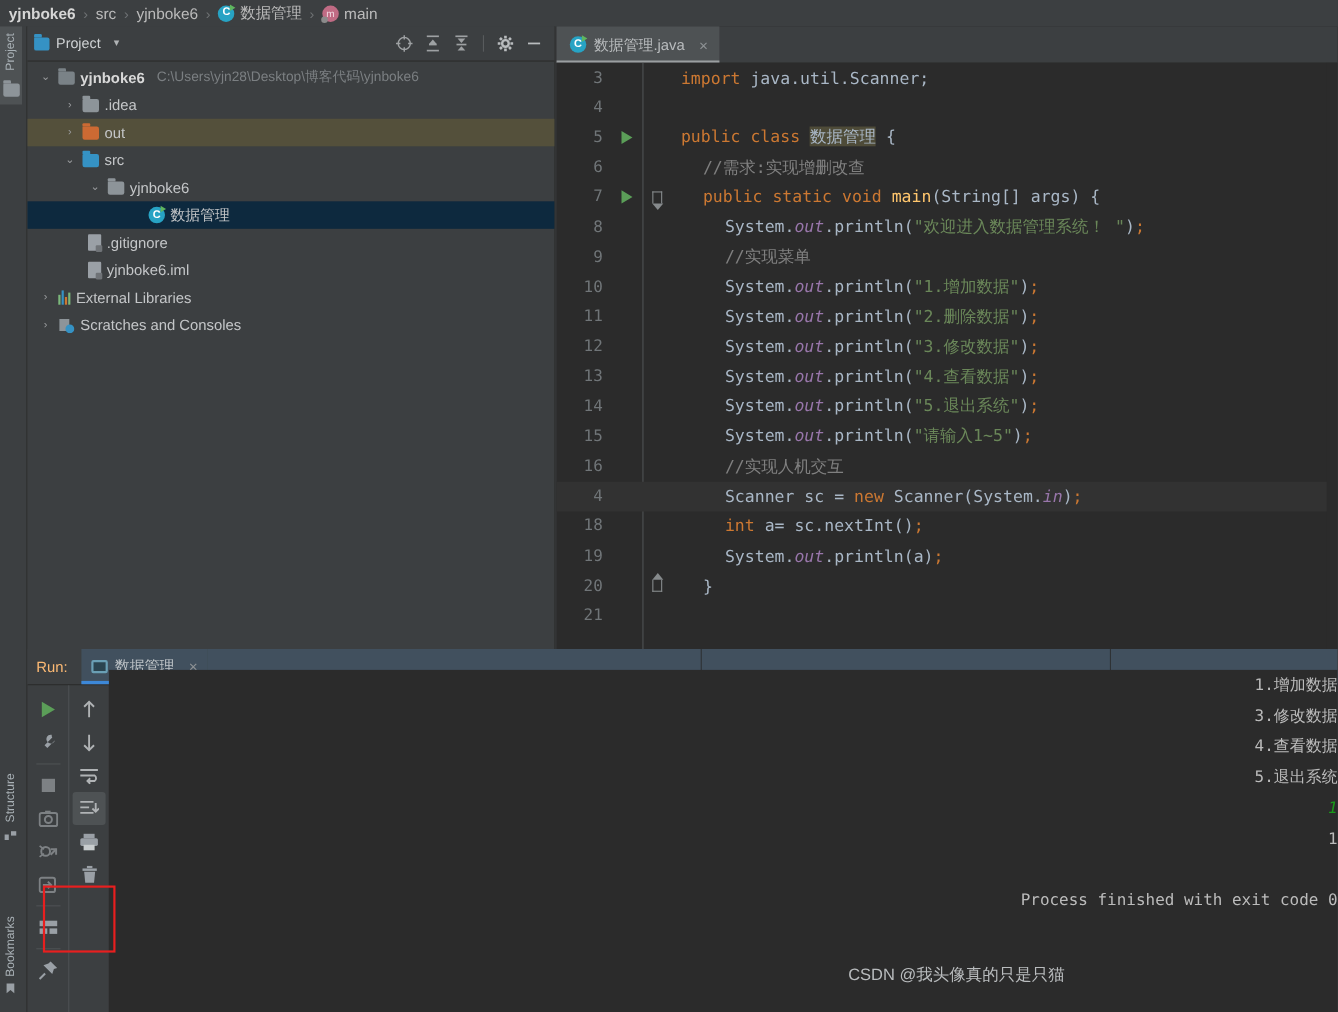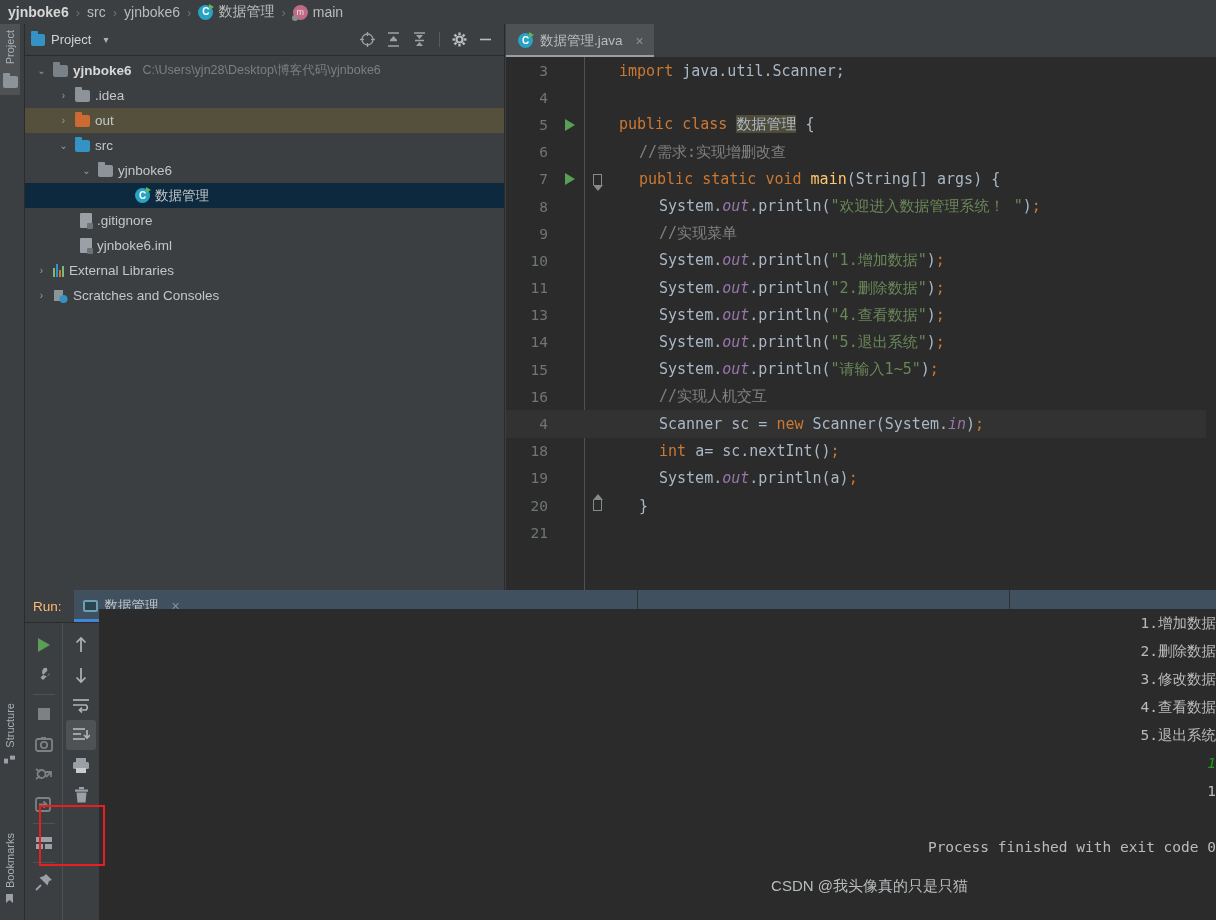--- a/index.html
+++ b/index.html
@@ -429,20 +429,26 @@
             <span style="width: 26px; flex: 0 0 26px; display: flex; align-items: center; justify-content: center;"></span>
             <span class="ctext" style="padding-left: 49px;"><span class="plain">System.</span><span class="field">out</span><span class="plain">.println(</span><span class="str">"1.增加数据"</span><span class="plain">)</span><span class="kw2">;</span></span>
           </div>
           <div class="code-line">
             <span class="ln">11</span>
             <span class="gutter"></span>
             <span style="width: 26px; flex: 0 0 26px; display: flex; align-items: center; justify-content: center;"></span>
             <span class="ctext" style="padding-left: 49px;"><span class="plain">System.</span><span class="field">out</span><span class="plain">.println(</span><span class="str">"2.删除数据"</span><span class="plain">)</span><span class="kw2">;</span></span>
           </div>
           <div class="code-line">
+            <span class="ln">12</span>
+            <span class="gutter"></span>
+            <span style="width: 26px; flex: 0 0 26px; display: flex; align-items: center; justify-content: center;"></span>
+            <span class="ctext" style="padding-left: 49px;"><span class="plain">System.</span><span class="field">out</span><span class="plain">.println(</span><span class="str">"3.修改数据"</span><span class="plain">)</span><span class="kw2">;</span></span>
+          </div>
+          <div class="code-line">
             <span class="ln">13</span>
             <span class="gutter"></span>
             <span style="width: 26px; flex: 0 0 26px; display: flex; align-items: center; justify-content: center;"></span>
             <span class="ctext" style="padding-left: 49px;"><span class="plain">System.</span><span class="field">out</span><span class="plain">.println(</span><span class="str">"4.查看数据"</span><span class="plain">)</span><span class="kw2">;</span></span>
           </div>
           <div class="code-line">
             <span class="ln">14</span>
             <span class="gutter"></span>
             <span style="width: 26px; flex: 0 0 26px; display: flex; align-items: center; justify-content: center;"></span>
             <span class="ctext" style="padding-left: 49px;"><span class="plain">System.</span><span class="field">out</span><span class="plain">.println(</span><span class="str">"5.退出系统"</span><span class="plain">)</span><span class="kw2">;</span></span>
@@ -605,21 +611,20 @@
           <svg width="15" height="17" viewBox="0 0 15 17">
               <rect x="1" y="2.5" width="13" height="2.2" fill="#9aa0a6"></rect>
               <rect x="5" y="0" width="5" height="2.2" fill="#9aa0a6"></rect>
               <path d="M2.5 5.5 h10 l-1 10 h-8z" fill="#9aa0a6"></path>
             </svg>
         </div>
       </div>
 
       <div class="console" id="console-out" style="margin-top: -14px;">
           <div class="cl">1.增加数据</div>
-          <div class="cl">2.删除数据</div>
           <div class="cl">3.修改数据</div>
           <div class="cl">4.查看数据</div>
           <div class="cl">5.退出系统</div>
           <div class="cl inp">1</div>
           <div class="cl">1</div>
           <div class="cl"></div>
           <div class="cl">Process finished with exit code 0</div>
         </div>
 
       <div class="redbox" style="left:14px;top:182px;width:66px;height:61px;"></div>

